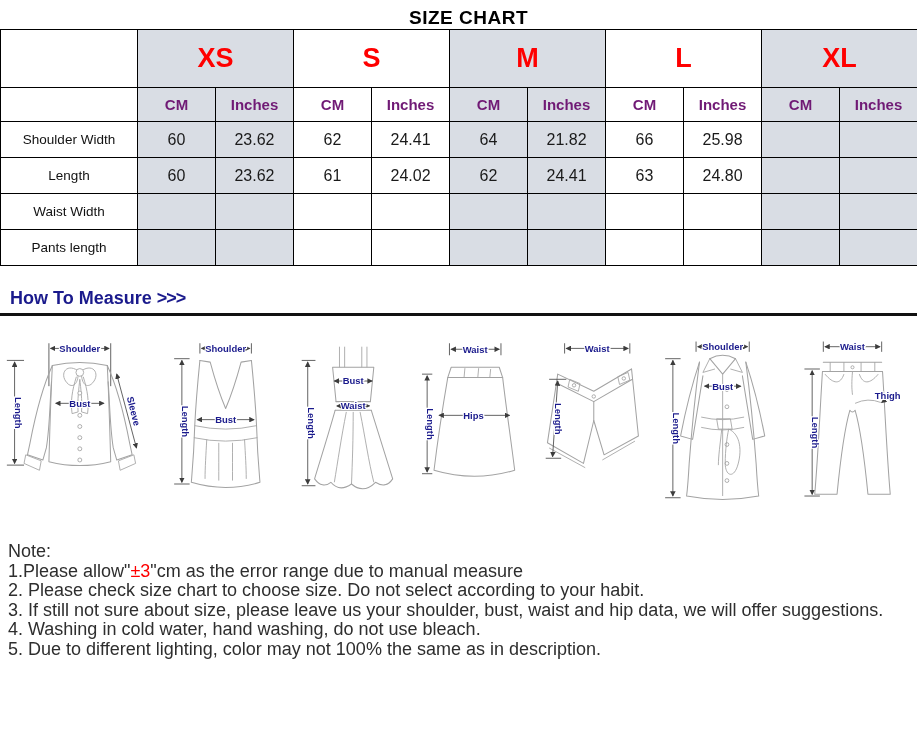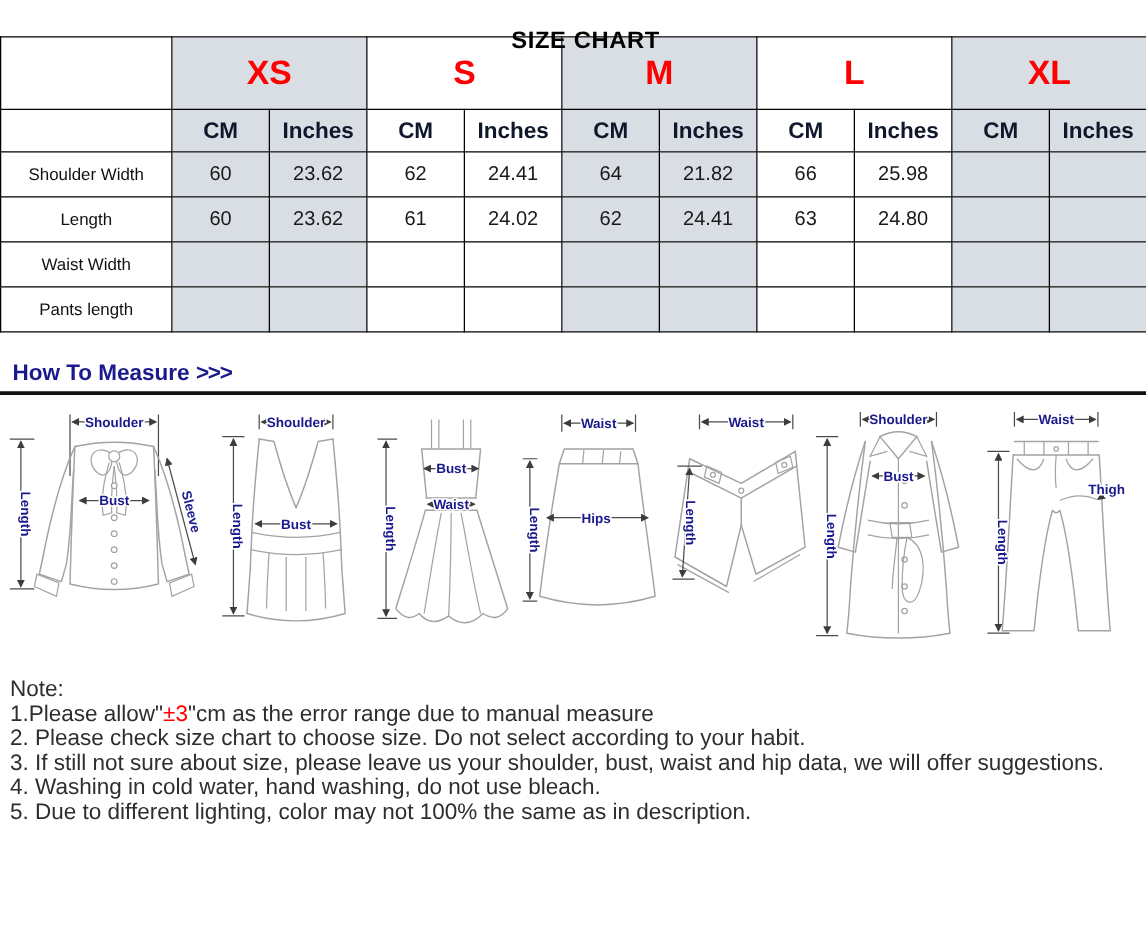--- a/index.html
+++ b/index.html
@@ -1,36 +1,36 @@
 <!DOCTYPE html>
 <html><head>
 <meta charset="utf-8">
 <style>
   * { box-sizing: border-box; margin: 0; padding: 0; }
   body { width: 917px; background: #fff; font-family: "Liberation Sans", sans-serif; }
   .page { width: 917px; height: 756px; background: #fff; overflow: hidden; }
 
   .page-title { text-align: center; font-size: 19px; font-weight: bold; color: #000;
-                padding-top: 22px; height: 29px; letter-spacing: .5px; margin-left: 20px; }
+                padding-top: 7px; height: 29px; letter-spacing: .5px; margin-left: 20px; }
 
   table.size-table { border-collapse: collapse; table-layout: fixed; width: 917px; }
   table.size-table td { border: 1px solid #000; text-align: center; vertical-align: middle;
                         overflow: hidden; white-space: nowrap; }
   .shade { background: #d9dde4; }
   .row-size td  { height: 58px; }
   .size-name    { font-size: 27px; font-weight: bold; color: #ff0000; }
-  .row-units td { height: 34px; font-size: 18px; font-weight: bold; color: #0f172a; }
+  .row-units td { height: 34px; font-size: 15px; font-weight: bold; color: #701a75; }
   .row-data td  { height: 36px; font-size: 16px; color: #1a1a1a; }
   .row-data td.rowlabel { font-size: 13.5px; color: #111; }
 
   .htm-head { margin: 22px 0 4px 10px; font-size: 18px; font-weight: bold; color: #1a1a8c; }
   .htm-arrows { letter-spacing: -1px; }
   .divider { height: 3px; background: #111; width: 917px; }
 
-  .figures { display: flex; width: 901px; height: 212px; margin-top: 4px; }
+  .figures { display: flex; width: 901px; height: 212px; margin-top: 4px; gap: 19px; }
   .fig { height: 207px; }
   .garment { fill: none; stroke: #a3a3a3; stroke-width: 1.2; stroke-linejoin: round; stroke-linecap: round; }
   .detail  { fill: none; stroke: #a3a3a3; stroke-width: 1; }
   .btn     { fill: #fff; stroke: #a3a3a3; stroke-width: 1; }
   .dim     { stroke: #4a4a4a; stroke-width: 1; fill: none; }
   .tick    { stroke: #4a4a4a; stroke-width: 1; }
   .lbl { fill: #1a1a8c; font-family: "Liberation Sans", sans-serif; font-size: 11px; font-weight: bold;
          text-anchor: middle; paint-order: stroke; stroke: #ffffff; stroke-width: 2.5px; }
 
   .notes { margin: 10px 0 0 8px; font-size: 18px; color: #2e2e2e; line-height: 19.5px; }

